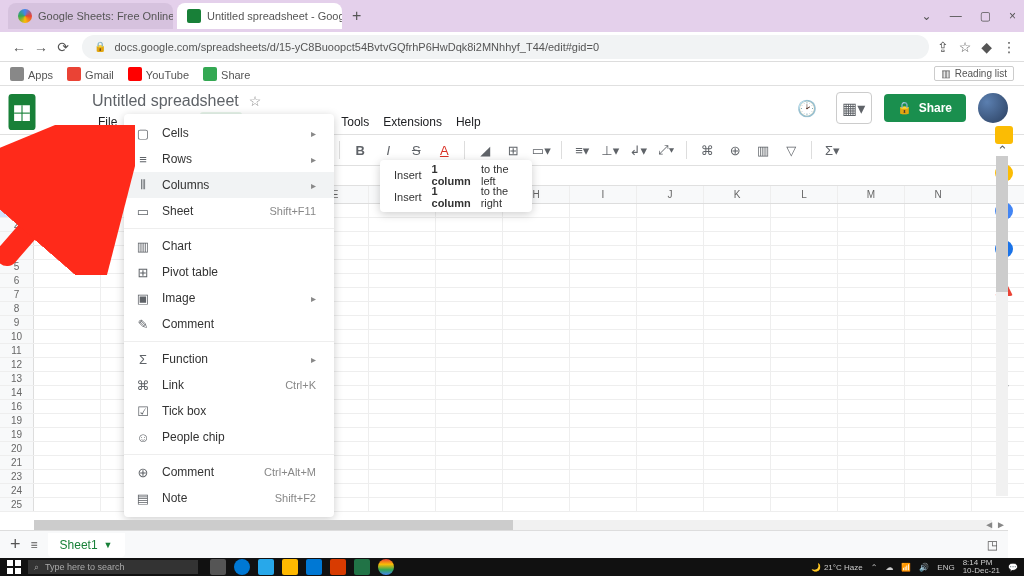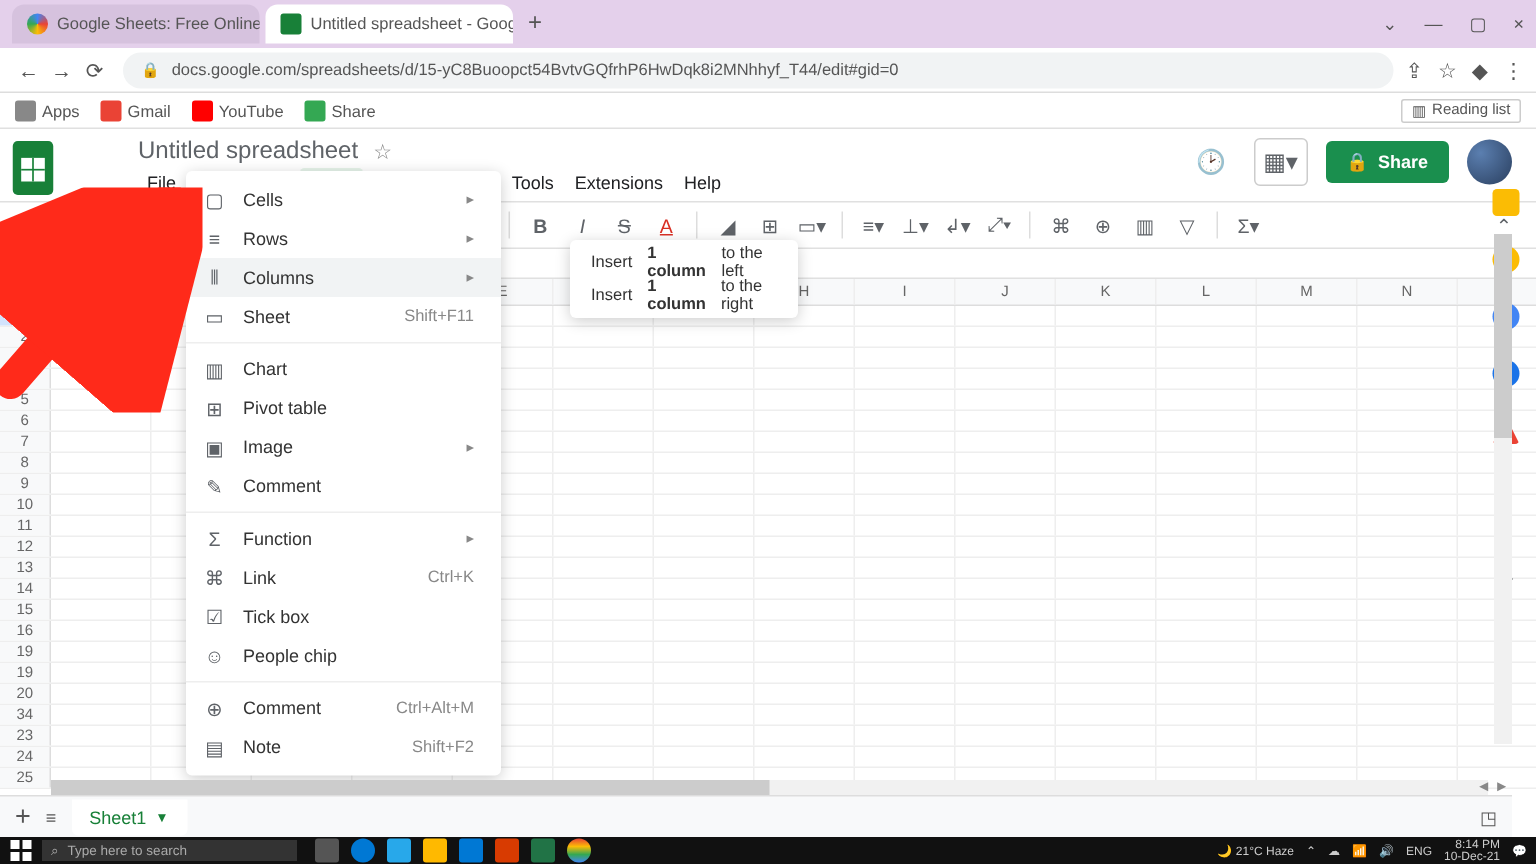--- a/index.html
+++ b/index.html
@@ -85,21 +85,21 @@
   .side-panel { position: absolute; right: 0; top: 118px; width: 40px; display: flex; flex-direction: column; align-items: center; gap: 20px; padding-top: 8px; }
   .side-ico { width: 18px; height: 18px; border-radius: 3px; }
 
   
   .taskbar { position: absolute; bottom: 0; left: 0; right: 0; height: 18px; background: #111; display: flex; align-items: center; color: #ccc; font-size: 9px; padding: 0 6px; }
   .taskbar .start { width: 16px; height: 16px; margin-right: 6px; }
   .search-box { background: #333; height: 14px; width: 170px; display: flex; align-items: center; padding: 0 6px; gap: 6px; color: #aaa; font-size: 9px; }
   .task-icons { display: flex; gap: 8px; margin-left: 12px; }
   .task-ico { width: 16px; height: 16px; border-radius: 2px; }
   .tray { margin-left: auto; display: flex; align-items: center; gap: 8px; font-size: 8px; }
-  .tray .time { text-align: right; line-height: 8px; }
+  .tray .time { line-height: 8px; }
 
   
   .vscroll { position: absolute; right: 16px; top: 156px; width: 12px; height: 340px; background: #f1f1f1; }
   .vscroll .thumb { height: 40%; width: 100%; background: #ccc; }
 </style>
 </head>
 <body>
 
 <div class="browser-top">
   <div class="tab inactive">
@@ -484,37 +484,20 @@
       <div class="cell"></div>
       <div class="cell"></div>
       <div class="cell"></div>
       <div class="cell"></div>
       <div class="cell"></div>
       <div class="cell"></div>
       <div class="cell"></div>
       <div class="cell"></div>
     </div>
     <div class="row">
-      <div class="rn">15</div>
-      <div class="cell"></div>
-      <div class="cell"></div>
-      <div class="cell"></div>
-      <div class="cell"></div>
-      <div class="cell"></div>
-      <div class="cell"></div>
-      <div class="cell"></div>
-      <div class="cell"></div>
-      <div class="cell"></div>
-      <div class="cell"></div>
-      <div class="cell"></div>
-      <div class="cell"></div>
-      <div class="cell"></div>
-      <div class="cell"></div>
-    </div>
-    <div class="row">
       <div class="rn">16</div>
       <div class="cell"></div>
       <div class="cell"></div>
       <div class="cell"></div>
       <div class="cell"></div>
       <div class="cell"></div>
       <div class="cell"></div>
       <div class="cell"></div>
       <div class="cell"></div>
       <div class="cell"></div>
@@ -569,21 +552,21 @@
       <div class="cell"></div>
       <div class="cell"></div>
       <div class="cell"></div>
       <div class="cell"></div>
       <div class="cell"></div>
       <div class="cell"></div>
       <div class="cell"></div>
       <div class="cell"></div>
     </div>
     <div class="row">
-      <div class="rn">34</div>
+      <div class="rn">21</div>
       <div class="cell"></div>
       <div class="cell"></div>
       <div class="cell"></div>
       <div class="cell"></div>
       <div class="cell"></div>
       <div class="cell"></div>
       <div class="cell"></div>
       <div class="cell"></div>
       <div class="cell"></div>
       <div class="cell"></div>

